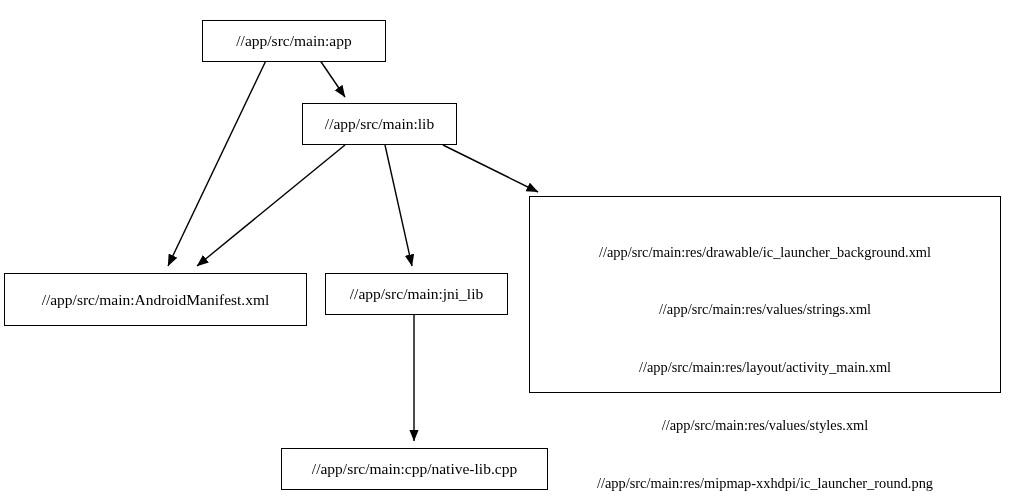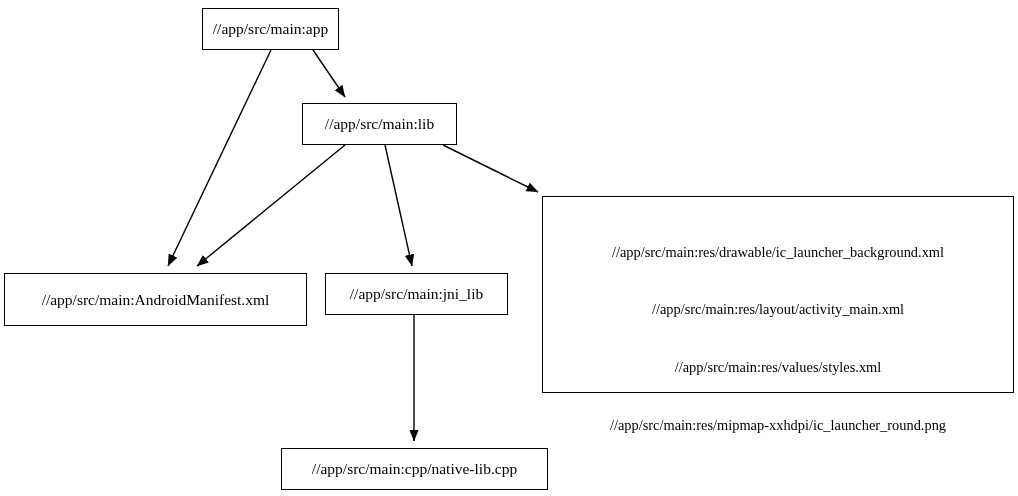--- a/index.html
+++ b/index.html
@@ -67,42 +67,43 @@
 
     <line x1="345" y1="145" x2="197" y2="266" stroke="#000000" stroke-width="1.4" marker-end="url(#arrow)"></line>
 
     <line x1="385" y1="145" x2="412" y2="266" stroke="#000000" stroke-width="1.4" marker-end="url(#arrow)"></line>
 
     <line x1="443" y1="145" x2="538" y2="192" stroke="#000000" stroke-width="1.4" marker-end="url(#arrow)"></line>
 
     <line x1="414" y1="315" x2="414" y2="441" stroke="#000000" stroke-width="1.4" marker-end="url(#arrow)"></line>
   </svg>
 
-  <div class="node" style="left:202px; top:8px; width:137px; height:42px;">
+  <div class="node" style="left:202px; top:20px; width:184px; height:42px;">
     <span>//app/src/main:app</span>
   </div>
 
   <div class="node" style="left:302px; top:103px; width:155px; height:42px;justify-content:center;">
     <span>//app/src/main:lib</span>
   </div>
 
   <div class="node" style="left:4px; top:273px; width:303px; height:53px;">
     <span>//app/src/main:AndroidManifest.xml</span>
   </div>
 
   <div class="node" style="left:281px; top:448px; width:267px; height:42px;">
     <span>//app/src/main:cpp/native-lib.cpp</span>
   </div>
 
   <div class="node" style="left:325px; top:273px; width:183px; height:42px;">
     <span>//app/src/main:jni_lib</span>
   </div>
 
-  <div class="node multiline" style="left:542px; top:196px; width:472px; height:197px;">
+  <div class="node multiline" style="left:529px; top:196px; width:472px; height:197px;">
     <span class="line">//app/src/main:res/drawable/ic_launcher_background.xml</span>
+    <span class="line">//app/src/main:res/values/strings.xml</span>
     <span class="line">//app/src/main:res/layout/activity_main.xml</span>
     <span class="line">//app/src/main:res/values/styles.xml</span>
     <span class="line">//app/src/main:res/mipmap-xxhdpi/ic_launcher_round.png</span>
     
     
     
     
     
   </div>
 

